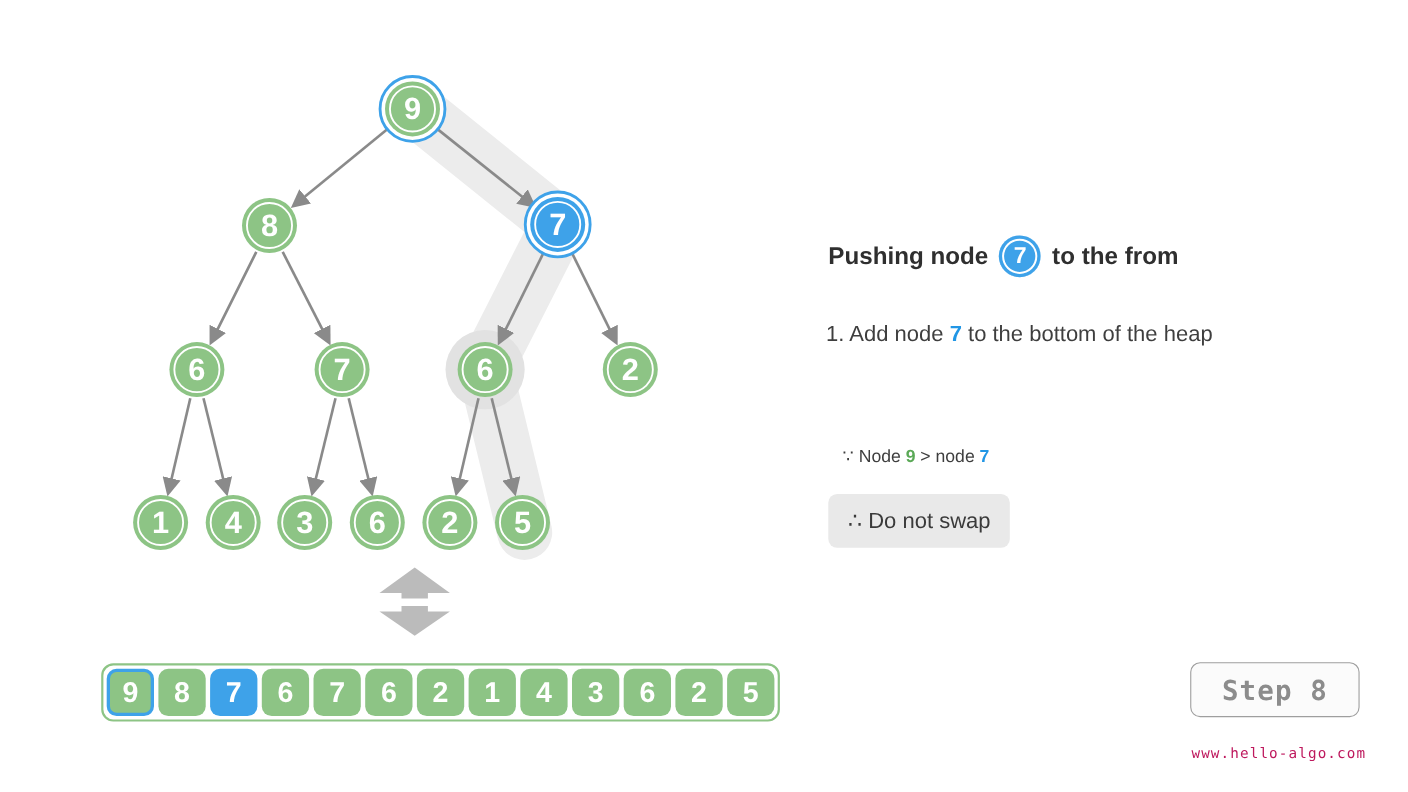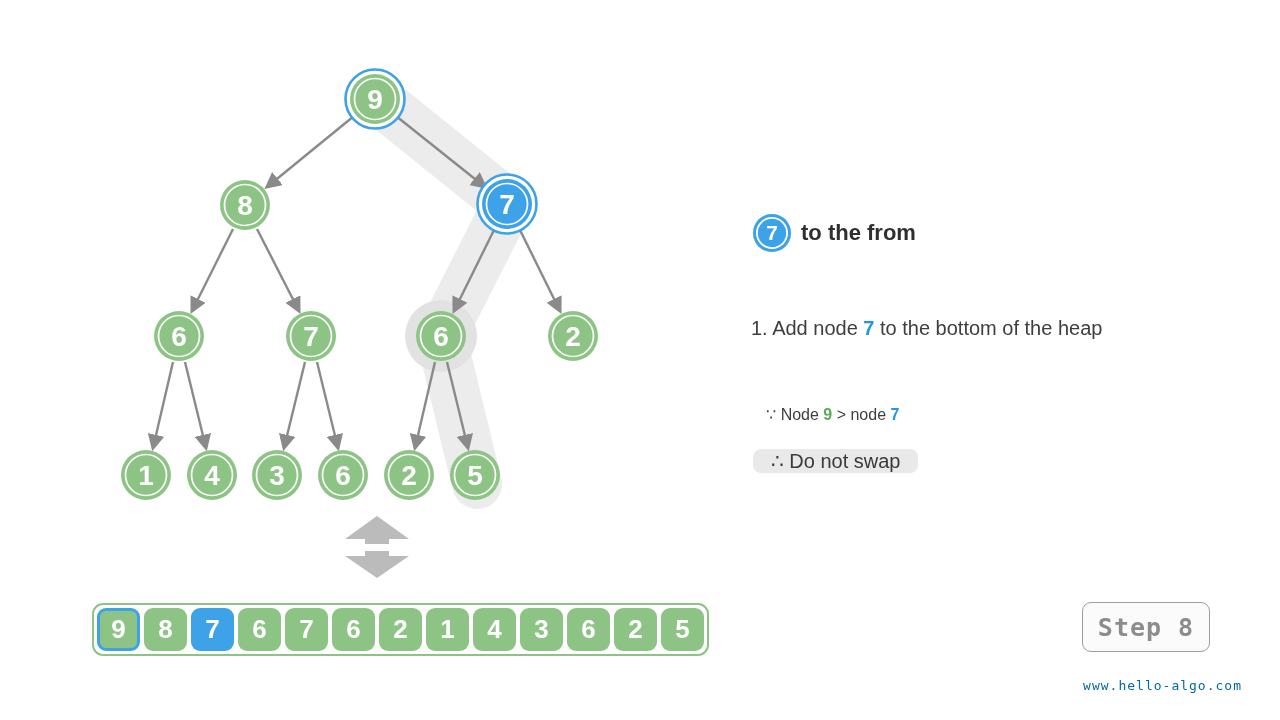--- a/index.html
+++ b/index.html
@@ -27,36 +27,36 @@
   .cell.blue-fill { background: #3EA2E9; }
   .cell.blue-border { border: 3px solid #3EA2E9; }
 
   
   .title-row { position: absolute; left: 753px; top: 212px; height: 42px; display: flex;
     align-items: center; gap: 10px; font-size: 22px; font-weight: bold; color: #2F2F2F; }
   .title-node { width: 38px; height: 38px; border-radius: 50%; background: #3EA2E9;
     box-shadow: inset 0 0 0 3px #3EA2E9, inset 0 0 0 4.8px #ffffff;
     color: #fff; font-size: 21px; font-weight: bold; display: flex; align-items: center; justify-content: center; }
   .step-item { position: absolute; left: 751px; font-size: 20px; color: #3E3E3E; }
-  .step-item.s1 { top: 293px; margin-top: 24px; }
+  .step-item.s1 { top: 293px; }
   .step-item.s2 { top: 346px; }
   .hl-blue { color: #2196E5; font-weight: bold; }
   .hl-green { color: #5BA957; font-weight: bold; }
   .because-line { position: absolute; left: 766px; top: 405px; font-size: 16px; color: #3E3E3E; }
   .conclusion-box { position: absolute; left: 753px; top: 449px; background: #E9E9E9;
-    border-radius: 8px; padding: 0 18px; font-size: 20px; color: #3A3A3A; }
-
-  
-  .step-btn { position: absolute; left: 1082px; top: 602px; width: 128px; height: 50px;
+    border-radius: 8px; padding: 12px 18px; font-size: 20px; color: #3A3A3A; }
+
+  
+  .step-btn { position: absolute; left: 1082px; top: 602px; width: 154px; height: 50px;
     border: 1.5px solid #9E9E9E; border-radius: 9px; background: #FBFBFB;
     display: flex; align-items: center; justify-content: center;
     font-family: "DejaVu Sans Mono", monospace; font-weight: bold; font-size: 25px;
     color: #8C8C8C; letter-spacing: 1px; }
   .watermark { position: absolute; right: 38px; top: 678px;
-    font-family: "DejaVu Sans Mono", monospace; font-size: 13px; letter-spacing: 1px; color: #0369a1; }
+    font-family: "DejaVu Sans Mono", monospace; font-size: 13px; letter-spacing: 1px; color: #be185d; }
 </style>
 </head>
 <body>
 
 <div class="canvas">
 
   <svg class="tree" width="1280" height="720" viewBox="0 0 1280 720">
     <defs>
       <marker id="ah" viewBox="0 0 10 10" refX="8" refY="5" markerWidth="7" markerHeight="7" orient="auto">
         <path d="M0,0 L10,5 L0,10 z" fill="#8A8A8A"></path>
@@ -191,20 +191,21 @@
       </div>
     <div class="cell">
         <span>2</span>
       </div>
     <div class="cell">
         <span>5</span>
       </div>
   </div>
 
   <div class="title-row">
+    <span>Pushing node</span>
     <span class="title-node">7</span>
     <span>to the from</span>
   </div>
 
   <div class="step-item s1">
     <span>1.</span><span> Add node </span><span class="hl-blue">7</span><span> to the bottom of the heap</span>
   </div>
 
   <div class="because-line">
     <span>∵</span><span> Node </span><span class="hl-green">9</span><span> &gt; node </span><span class="hl-blue">7</span>

